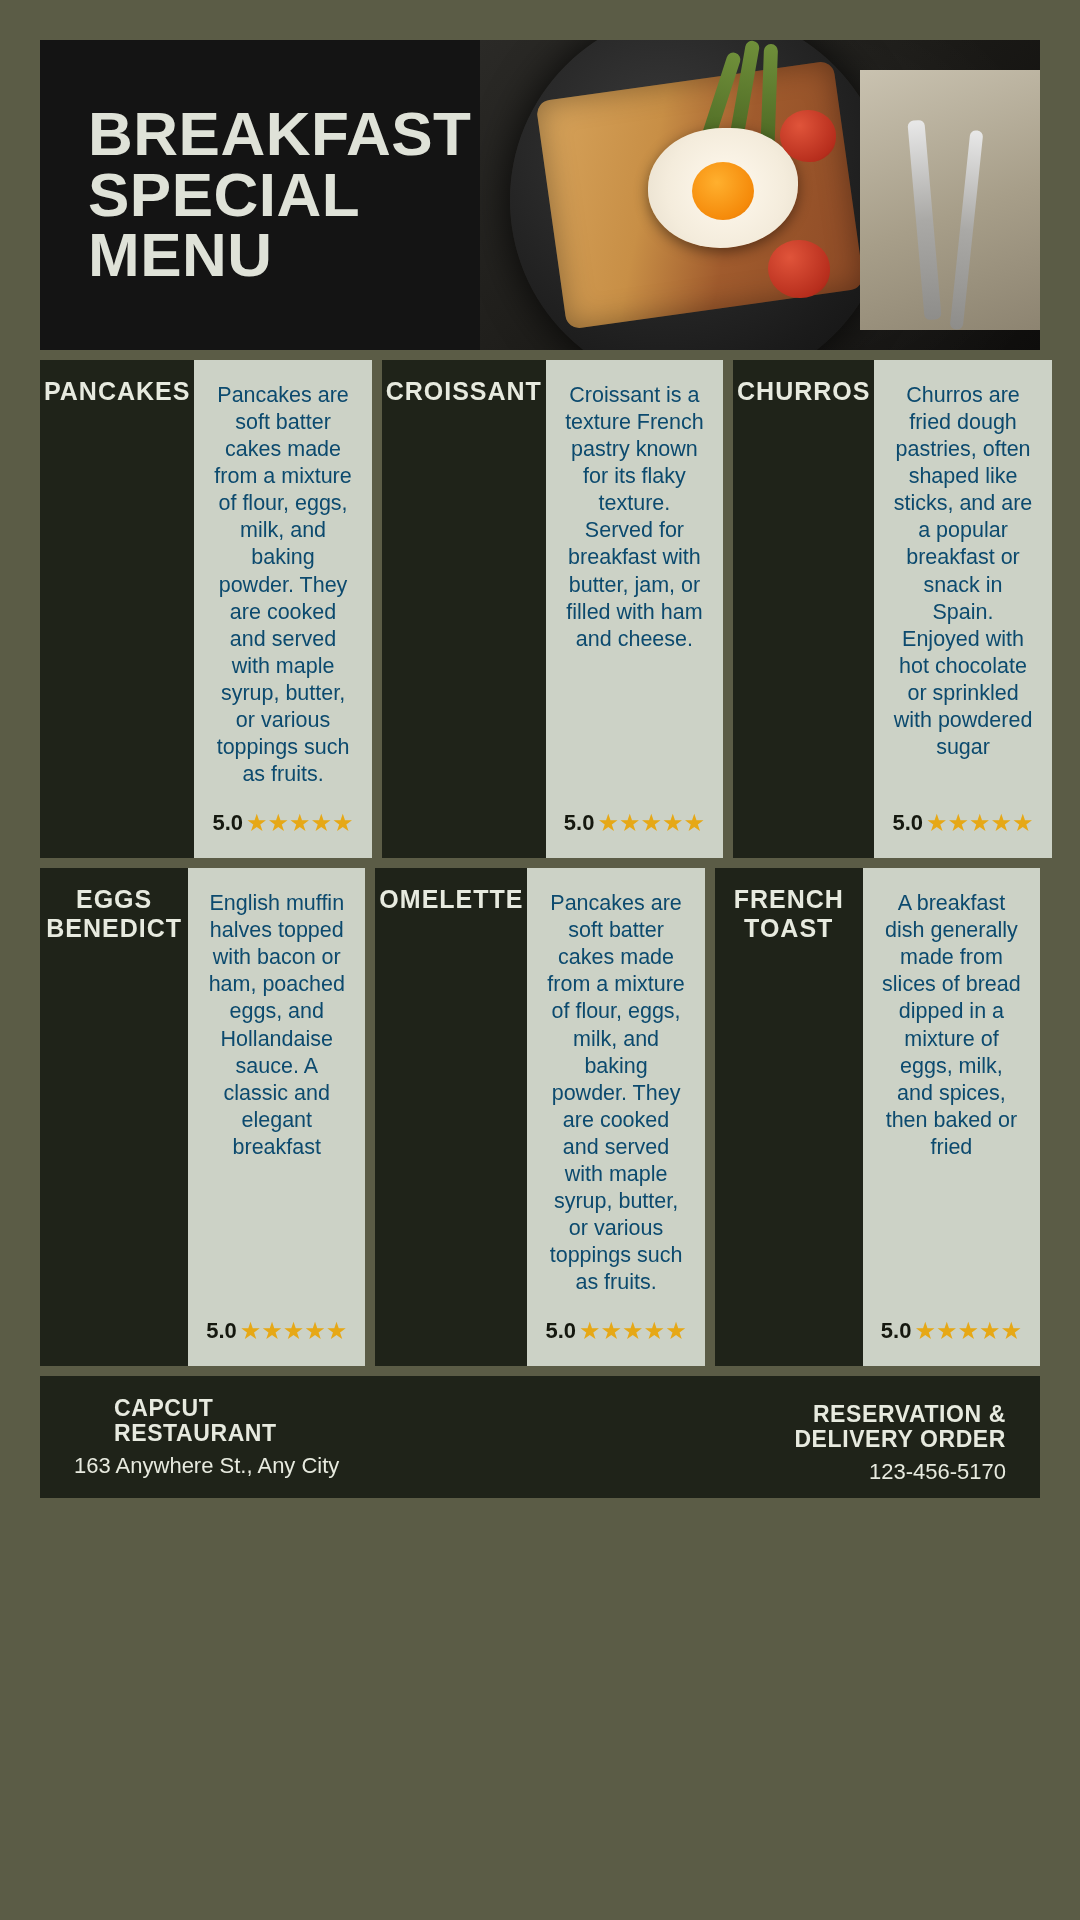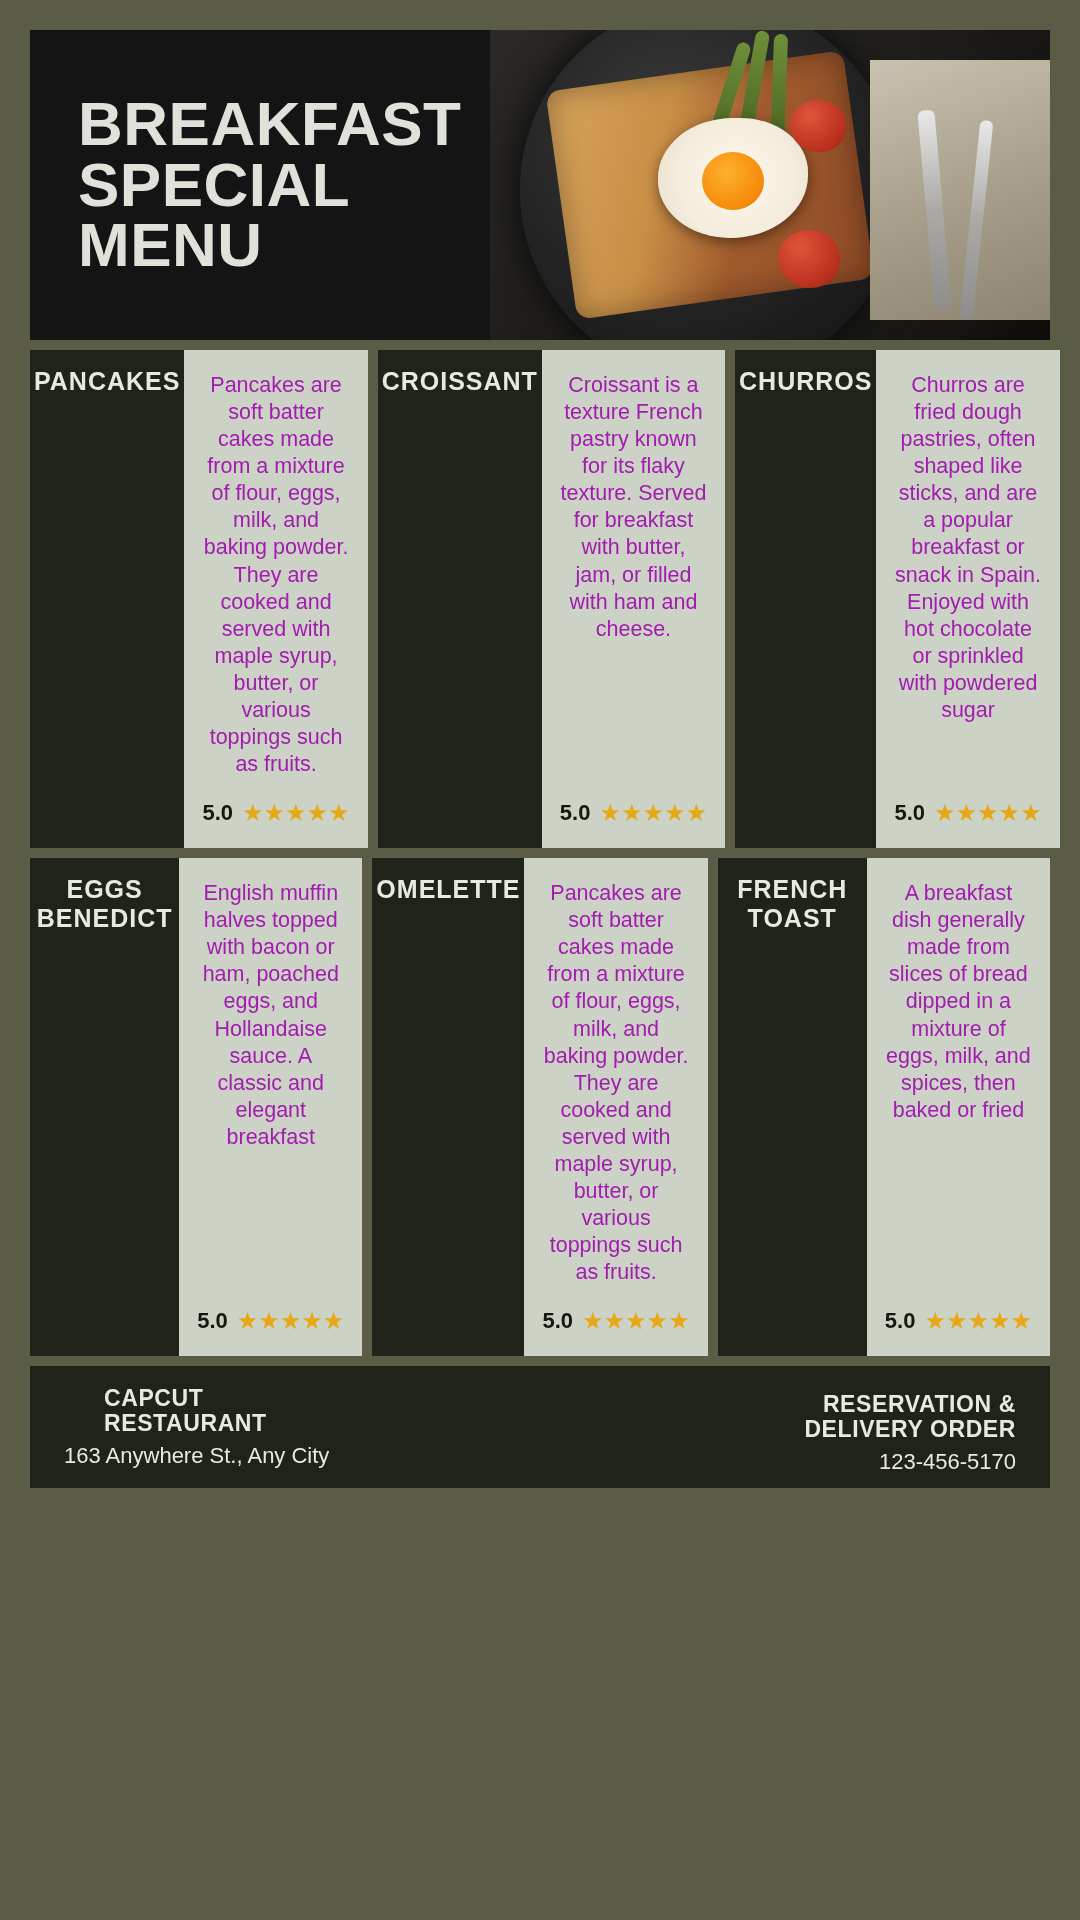--- a/index.html
+++ b/index.html
@@ -5,21 +5,21 @@
   * { box-sizing: border-box; margin: 0; padding: 0; }
   html, body {
     width: 1080px; height: 1920px;
     background: #5b5c46;
     font-family: "Liberation Sans", sans-serif;
   }
   .page {
     position: relative;
     width: 1080px; height: 1920px;
     background: #5b5c46;
-    padding: 30px;
+    padding: 40px;
   }
 
   
   .hero {
     position: relative;
     height: 310px;
     background: #141414;
     overflow: hidden;
     display: flex;
     align-items: center;
@@ -151,30 +151,30 @@
   }
   .card-body {
     background: #ccd2c6;
     flex: 1;
     padding: 22px 18px 16px;
     display: flex;
     flex-direction: column;
     justify-content: space-between;
   }
   .card-desc {
-    color: #a21caf;
+    color: #0c4a6e;
     font-size: 21.5px;
     line-height: 1.26;
     text-align: center;
   }
   .rating {
     display: flex;
     align-items: center;
     justify-content: center;
-    gap: 9px;
+    gap: 3px;
     margin-top: 22px;
     padding-bottom: 6px;
   }
   .rating-value {
     color: #15180f;
     font-weight: bold;
     font-size: 22px;
   }
   .stars { color: #e6a816; font-size: 24px; letter-spacing: 0px; line-height: 1; }
 

